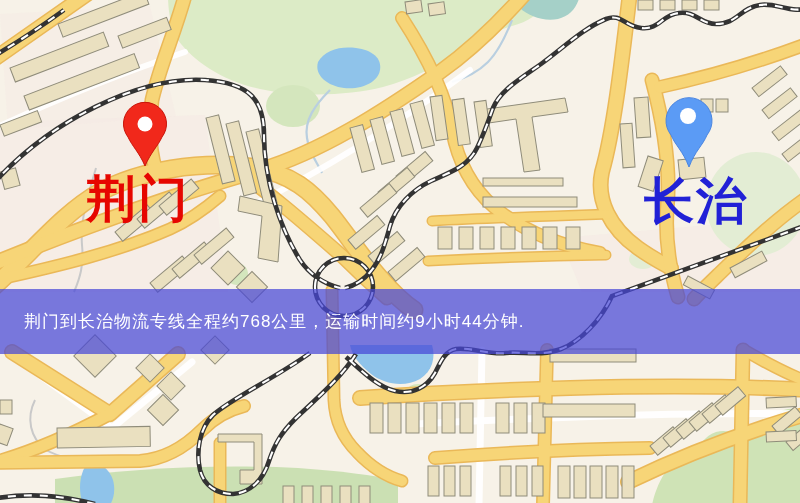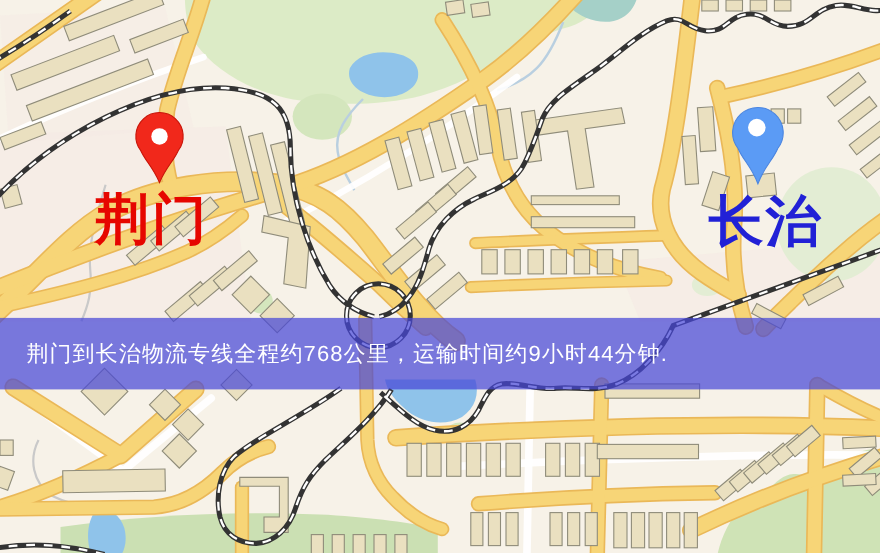--- a/index.html
+++ b/index.html
@@ -1,21 +1,21 @@
 <!DOCTYPE html>
 <html><head>
 <meta charset="utf-8">
 <style>
   html,body{margin:0;padding:0;background:#e8e8e8;}
   .stage{position:relative;width:800px;height:503px;overflow:hidden;
          font-family:"Liberation Sans","DejaVu Sans",sans-serif;}
   .stage svg{position:absolute;left:0;top:0;display:block;}
   .banner{position:absolute;left:0;top:289px;width:800px;height:65px;
           background:rgba(70,70,215,0.72);display:flex;align-items:center;}
-  .banner span{color:#ffffff;font-size:20px;letter-spacing:1px;
+  .banner span{color:#ffffff;font-size:17px;letter-spacing:1px;
                padding-left:24px;white-space:nowrap;
                font-family:"Liberation Sans","DejaVu Sans",sans-serif;}
   .rc{fill:none;stroke:#eab858;stroke-linecap:round;stroke-linejoin:round;}
   .rf{fill:none;stroke:#f7d577;stroke-linecap:round;stroke-linejoin:round;}
   .wr{fill:none;stroke:#ffffff;stroke-opacity:.92;stroke-linecap:round;stroke-linejoin:round;}
   .kb{fill:none;stroke:#333333;stroke-width:4.6;stroke-linecap:butt;}
   .kw{fill:none;stroke:#ffffff;stroke-width:2.1;stroke-dasharray:8 8;stroke-linecap:butt;}
   .bld{fill:#eae0c0;stroke:#8f8c7a;stroke-width:1;}
   .stream{fill:none;stroke:#c9c9c9;stroke-width:2;}
   .bstream{fill:none;stroke:#b9cfe0;stroke-width:2.2;}

